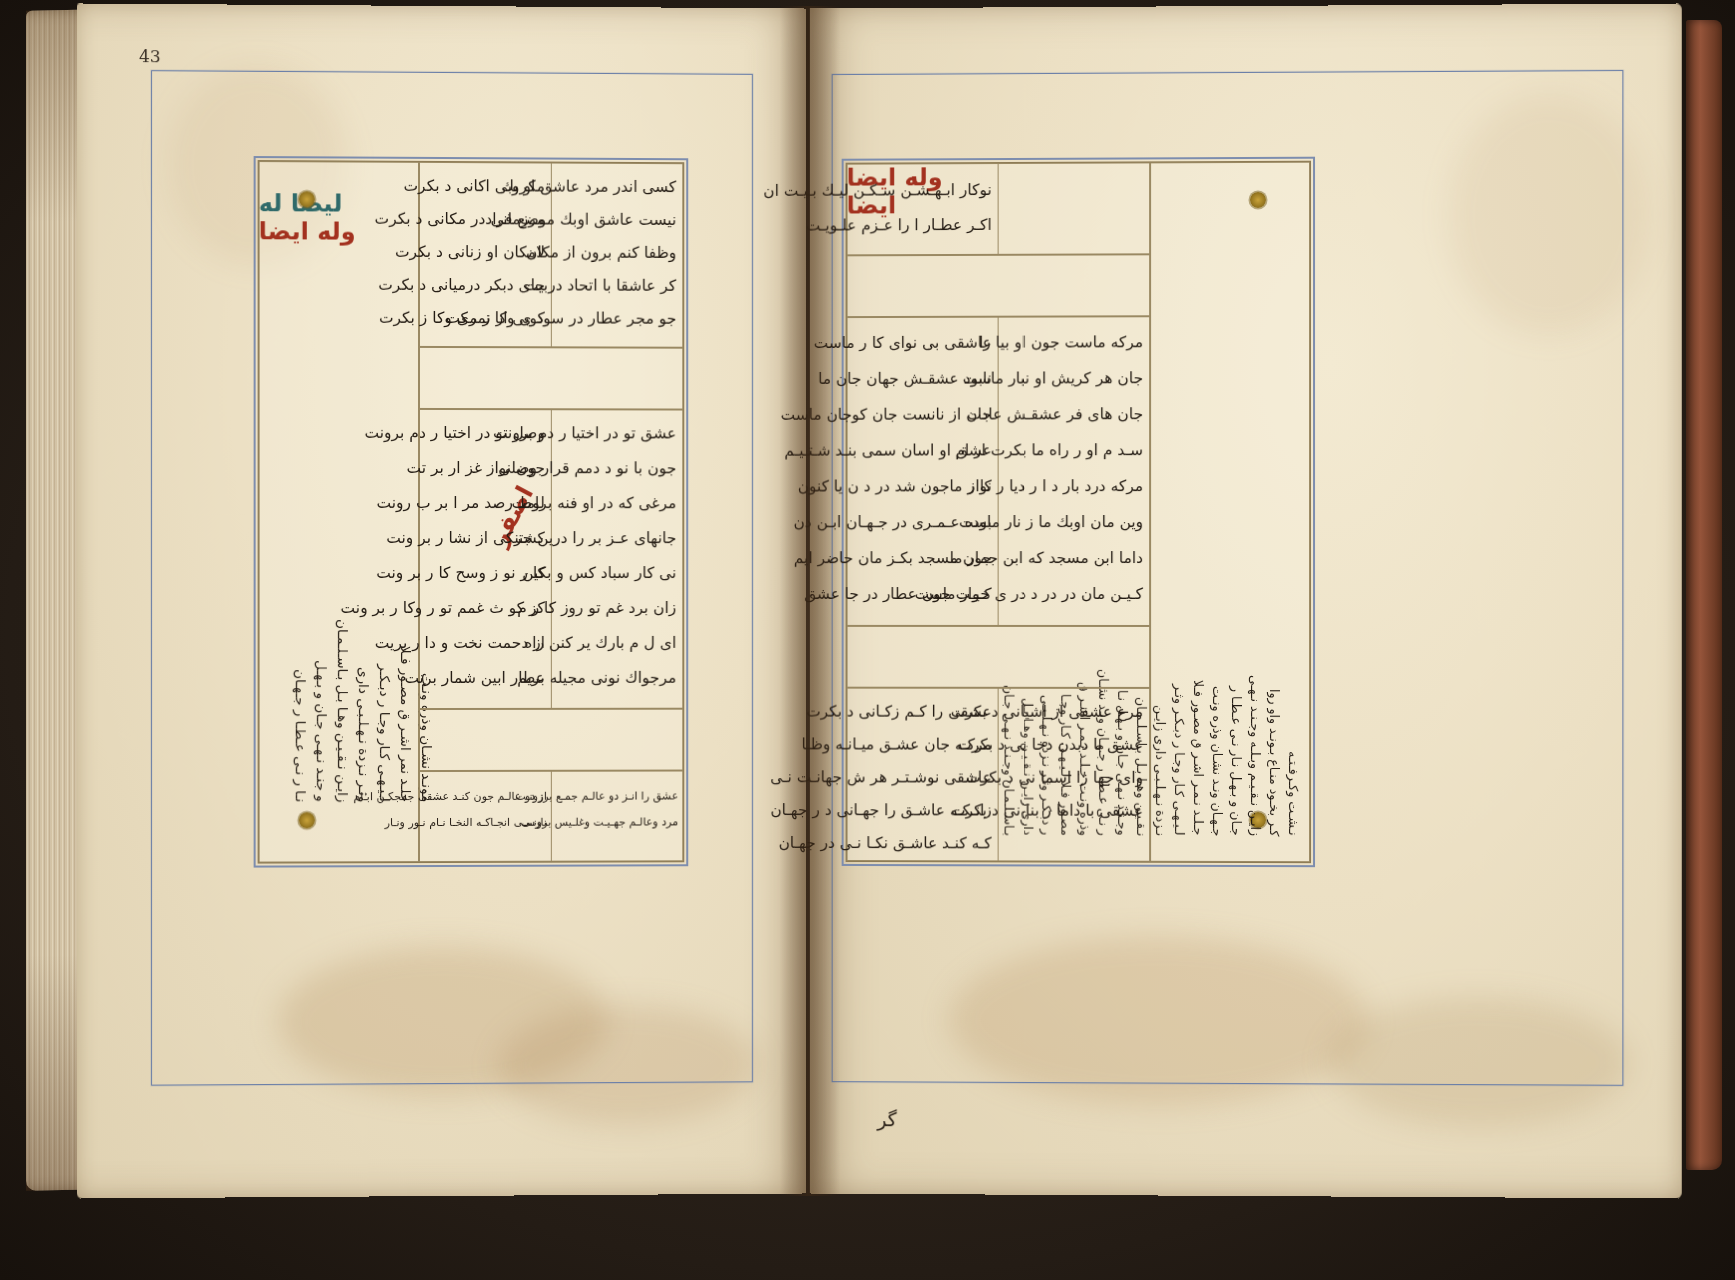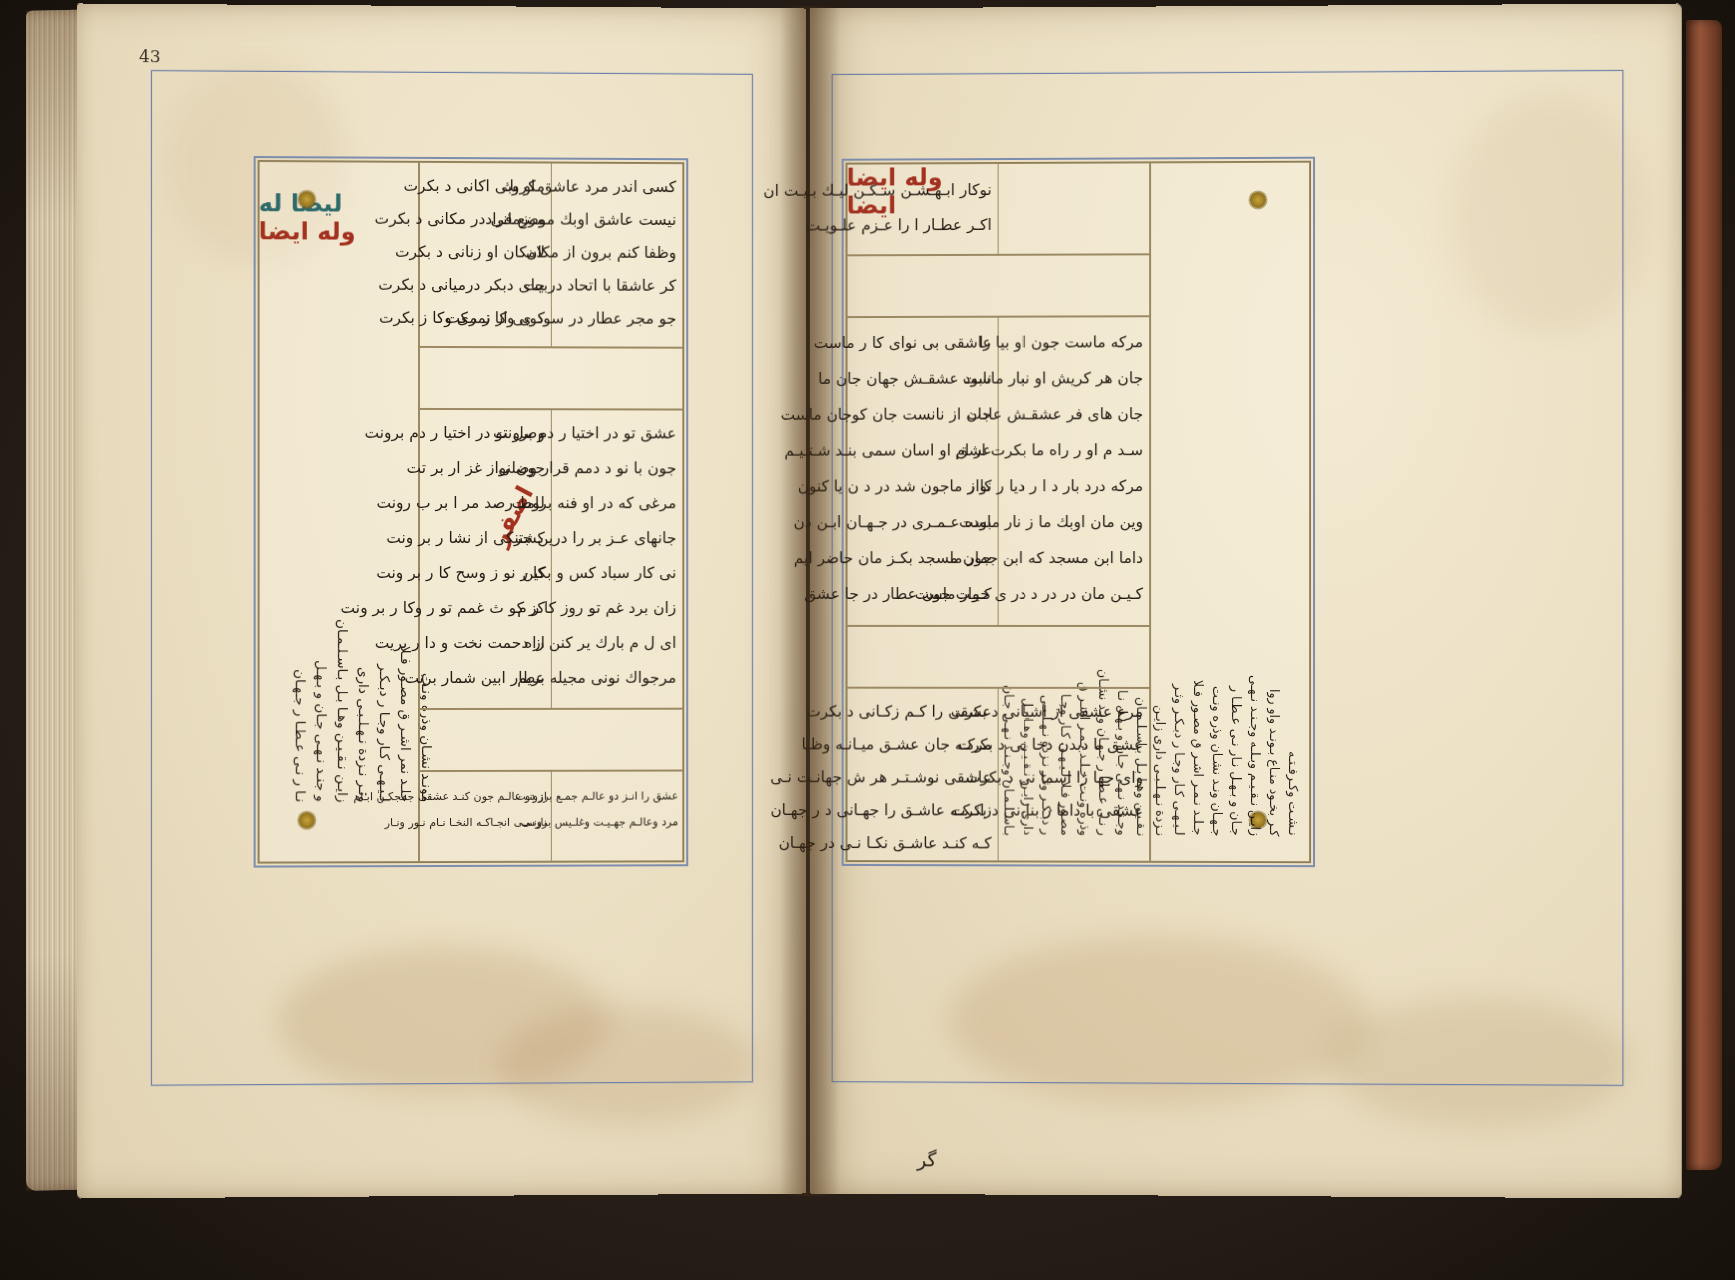--- a/index.html
+++ b/index.html
@@ -370,18 +370,18 @@
         </div>
         <div class="verse-col" style="left:8px; top:534px; width:138px; line-height:33px;">
           <div>عشقى را كـم زكـانى د بكرت</div>
           <div>مركـه جان عشـق ميـانـه وظـا</div>
           <div>عاشقى نوشـتـر هر ش جهانـت نـى</div>
           <div>زانـكـه عاشـق را جهـانى د ر جهـان</div>
           <div>كـه كنـد عاشـق نكـا نـى در جهـان</div>
         </div>
       </div>
 
-      <div class="catchword" style="left:68px; top:1144px;margin-left:40px;">گر</div>
+      <div class="catchword" style="left:68px; top:1104px;">گر</div>
     </div>
 
     <div class="gutter"></div>
   </div>
 </div>
 
 </body></html>

